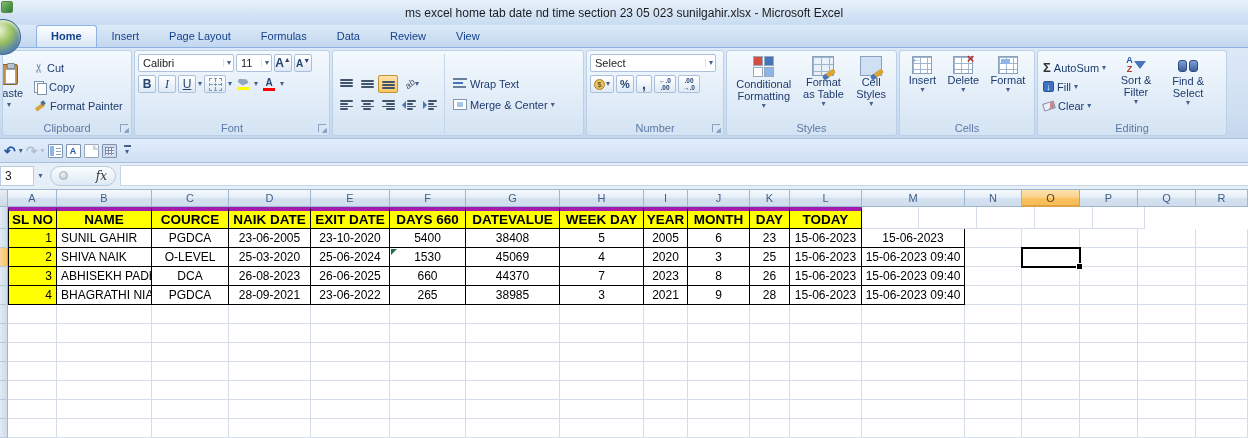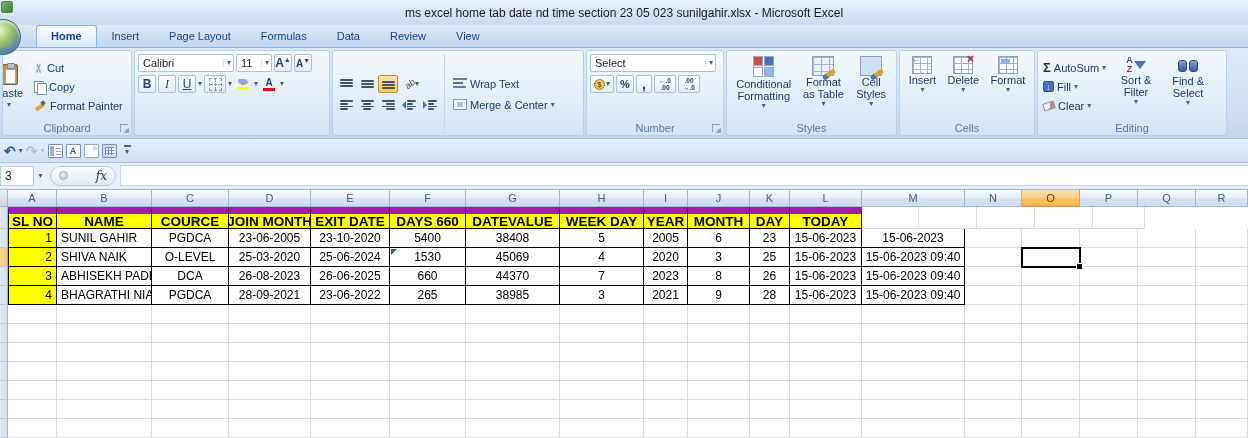--- a/index.html
+++ b/index.html
@@ -155,21 +155,21 @@
   .ch.sel{background:linear-gradient(#fde2ad,#fbd18c 50%,#f8c263 52%,#f7bd55);border-right:1px solid #dfa148;border-bottom:2px solid #dfa148;color:#574015;}
   .g-row{display:flex;}
   .rh{width:8px;background:linear-gradient(90deg,#e2eaf4,#cfdcec);border-right:1px solid #9eb6ce;border-bottom:1px solid #bccadd;}
   .rh.sel{background:linear-gradient(90deg,#fcd79a,#f9c365);border-right:1px solid #dfa148;}
   .c{display:flex;align-items:center;justify-content:center;font-size:12px;color:#000;border-right:1px solid #d5dde9;border-bottom:1px solid #d5dde9;overflow:hidden;white-space:nowrap;}
   .c.left{justify-content:flex-start;padding-left:4px;}
   .c.right{justify-content:flex-end;padding-right:4px;}
   .c.th{background:#ffff00;font-weight:bold;font-size:13.5px;}
   .c.tb{border-right:1px solid #000;border-bottom:1px solid #000;}
   .c.tb.first{border-left:1px solid #000;}
-  .g-row.toprow .c.tb{border-top:7px solid #a21caf;}
+  .g-row.toprow .c.tb{border-top:4px solid #a21caf;}
   .selbox{position:absolute;border:2px solid #000;background:transparent;}
   .selbox::after{content:'';position:absolute;right:-4px;bottom:-4px;width:5px;height:5px;background:#000;border:1px solid #fff;}
   .greenflag{position:absolute;width:0;height:0;border-top:6px solid #1e7145;border-right:6px solid transparent;}
 </style>
 </head>
 <body>
 
 <div class="screen">
 
   <div class="titlebar">
@@ -250,20 +250,24 @@
               <span class="swatch" style="background:#ffff00"></span>
             </span>
           <span class="dd">▾</span>
           <span class="swatch-btn">
               <span class="fcolor-a">A</span>
               <span class="swatch" style="background:#ff0000"></span>
             </span>
           <span class="dd">▾</span>
         </div>
       </div>
+      <div class="g-label">
+          <span>Font</span>
+          <span class="launcher"></span>
+        </div>
     </div>
 
     <div class="group grp-align" style="width:252px">
       <div class="g-body">
         <div class="align-left-col">
           <div class="align-row">
             <span class="abtn">
                 <span class="lines vt">
                   <i></i>
                   <i></i>
@@ -539,21 +543,21 @@
         <div class="ch sel" style="width: 58px;">O</div>
         <div class="ch" style="width: 58px;">P</div>
         <div class="ch" style="width: 58px;">Q</div>
         <div class="ch" style="width: 52px;">R</div>
       </div>
       <div class="g-row toprow" style="height: 22px;">
         <div class="rh"></div>
         <div class="c tb first th" style="width: 49px;">SL NO</div>
         <div class="c tb th" style="width: 95px;">NAME</div>
         <div class="c tb th" style="width: 77px;">COURCE</div>
-        <div class="c tb th" style="width: 82px;">JOIN MONTH</div>
+        <div class="c tb th" style="width: 82px;">NAIK DATE</div>
         <div class="c tb th" style="width: 79px;">EXIT DATE</div>
         <div class="c tb th" style="width: 76px;">DAYS 660</div>
         <div class="c tb th" style="width: 94px;">DATEVALUE</div>
         <div class="c tb th" style="width: 84px;">WEEK DAY</div>
         <div class="c tb th" style="width: 44px;">YEAR</div>
         <div class="c tb th" style="width: 62px;">MONTH</div>
         <div class="c tb th" style="width: 40px;">DAY</div>
         <div class="c tb th" style="width: 72px;">TODAY</div>
         <div class="c" style="width: 57px;"></div>
         <div class="c" style="width: 58px;"></div>

